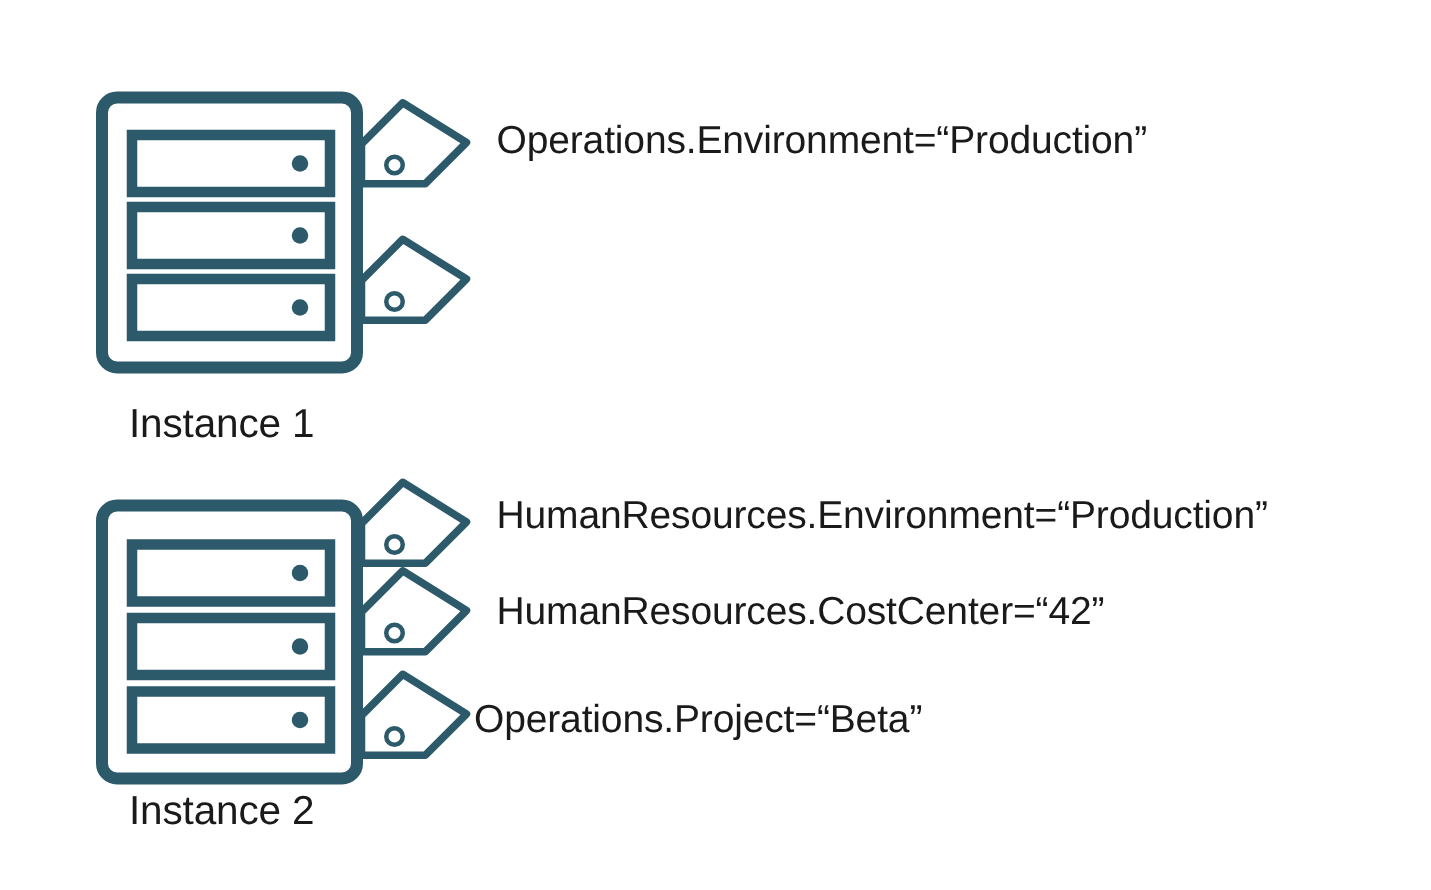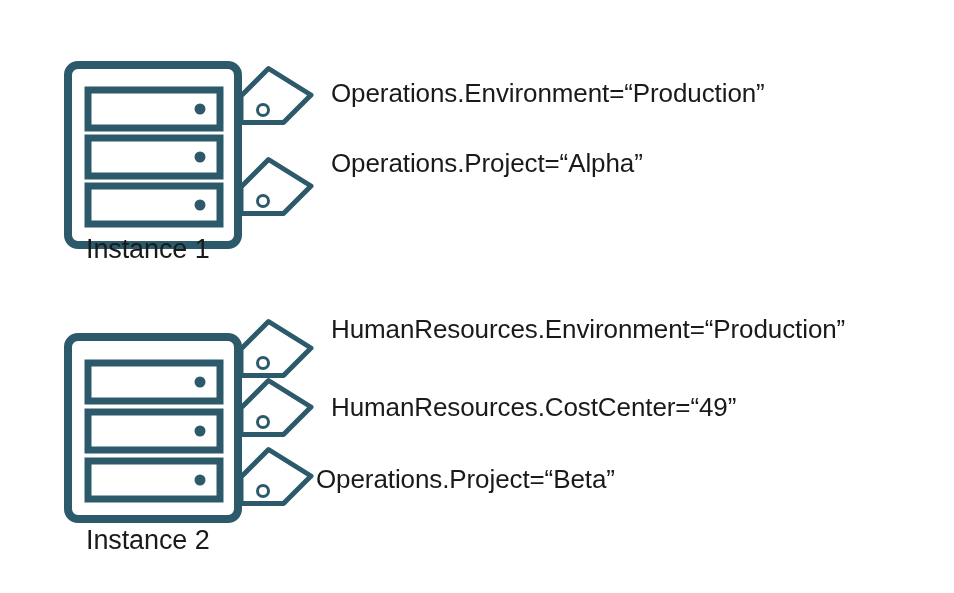--- a/index.html
+++ b/index.html
@@ -105,25 +105,24 @@
 
     <g>
       <path d="M 241 503.5 L 283.5 503.5 L 311 476 L 268.5 449.5 L 241 477 Z" fill="#ffffff" stroke="#2c5a6b" stroke-width="5" stroke-linejoin="round" stroke-linecap="round"></path>
       <circle cx="263" cy="491" r="5.5" fill="#ffffff" stroke="#2c5a6b" stroke-width="3"></circle>
     </g>
 
   </svg>
 
   <div class="tag-label" style="left:331px; top:80px;">Operations.Environment=“Production”</div>
 
-  <div class="tag-label" style="left:331px; top:150px;">Operations.Project=“Alpha”</div>
 
-  <div class="instance-caption" style="left:86px; top:236px;">Instance 1</div>
+  <div class="instance-caption" style="left:86px; top:269px;">Instance 1</div>
 
-  <div class="tag-label" style="left:331px; top:316px;text-align:center;">HumanResources.Environment=“Production”</div>
+  <div class="tag-label" style="left:331px; top:330px;text-align:center;">HumanResources.Environment=“Production”</div>
 
-  <div class="tag-label" style="left:331px; top:394px;">HumanResources.CostCenter=“49”</div>
+  <div class="tag-label" style="left:331px; top:394px;">HumanResources.CostCenter=“42”</div>
 
   <div class="tag-label" style="left:316px; top:466px;">Operations.Project=“Beta”</div>
 
   <div class="instance-caption" style="left:86px; top:527px;text-align:center;">Instance 2</div>
 
 </div>
 
 </body></html>

